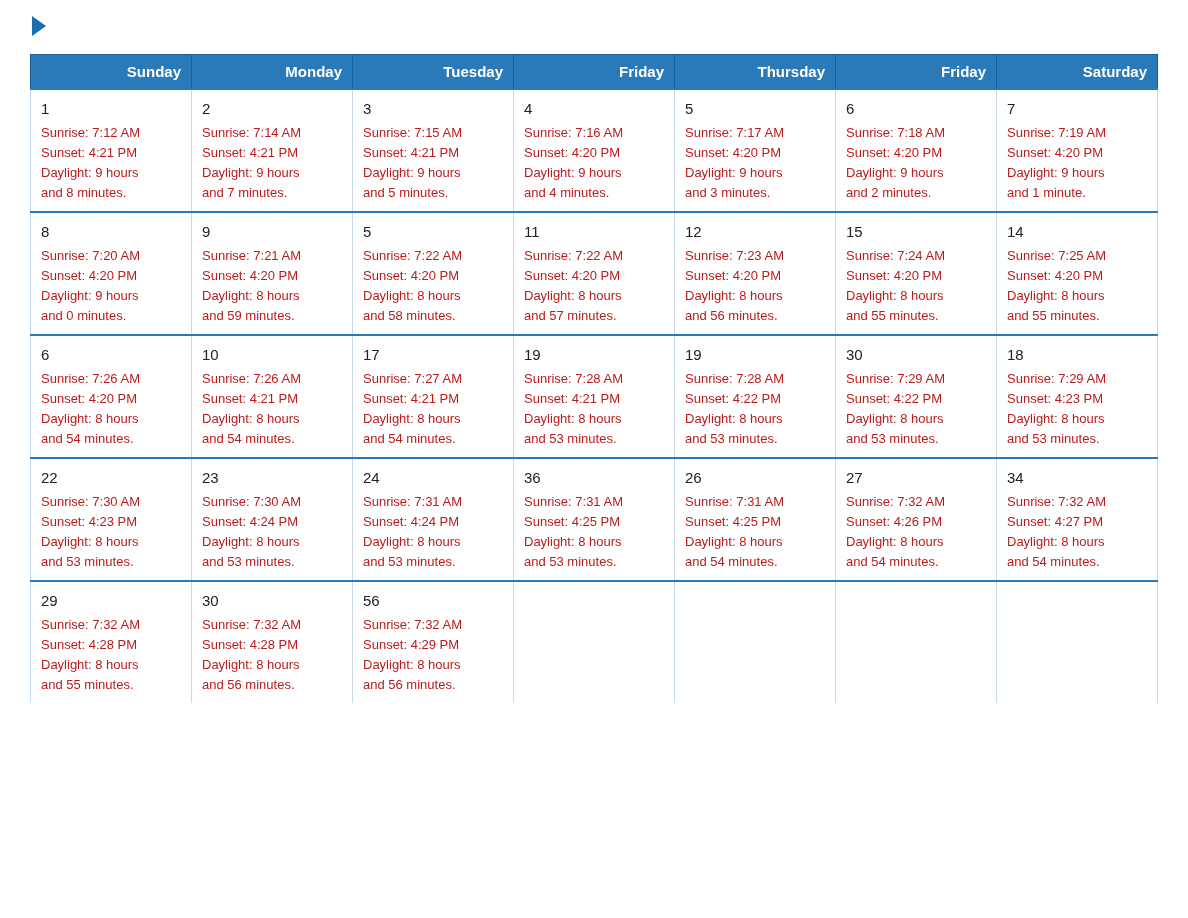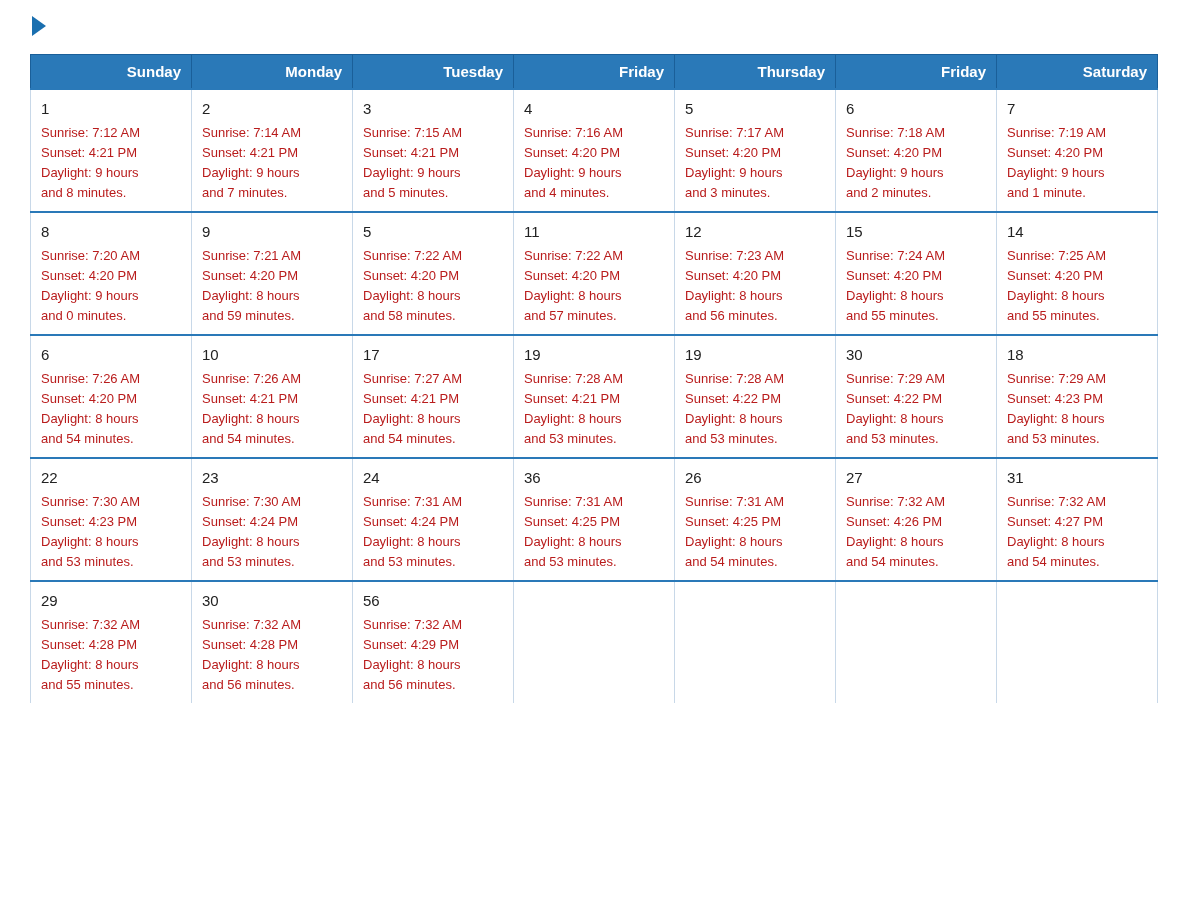--- a/index.html
+++ b/index.html
@@ -166,21 +166,21 @@
         <td><span class="day-num">30</span><span class="day-info">Sunrise: 7:29 AM<br>Sunset: 4:22 PM<br>Daylight: 8 hours<br> and 53 minutes.</span></td>
         <td><span class="day-num">18</span><span class="day-info">Sunrise: 7:29 AM<br>Sunset: 4:23 PM<br>Daylight: 8 hours<br> and 53 minutes.</span></td>
       </tr>
       <tr>
         <td><span class="day-num">22</span><span class="day-info">Sunrise: 7:30 AM<br>Sunset: 4:23 PM<br>Daylight: 8 hours<br> and 53 minutes.</span></td>
         <td><span class="day-num">23</span><span class="day-info">Sunrise: 7:30 AM<br>Sunset: 4:24 PM<br>Daylight: 8 hours<br> and 53 minutes.</span></td>
         <td><span class="day-num">24</span><span class="day-info">Sunrise: 7:31 AM<br>Sunset: 4:24 PM<br>Daylight: 8 hours<br> and 53 minutes.</span></td>
         <td><span class="day-num">36</span><span class="day-info">Sunrise: 7:31 AM<br>Sunset: 4:25 PM<br>Daylight: 8 hours<br> and 53 minutes.</span></td>
         <td><span class="day-num">26</span><span class="day-info">Sunrise: 7:31 AM<br>Sunset: 4:25 PM<br>Daylight: 8 hours<br> and 54 minutes.</span></td>
         <td><span class="day-num">27</span><span class="day-info">Sunrise: 7:32 AM<br>Sunset: 4:26 PM<br>Daylight: 8 hours<br> and 54 minutes.</span></td>
-        <td><span class="day-num">31</span><span class="day-info">Sunrise: 7:32 AM<br>Sunset: 4:27 PM<br>Daylight: 8 hours<br> and 54 minutes.</span></td>
+        <td><span class="day-num">34</span><span class="day-info">Sunrise: 7:32 AM<br>Sunset: 4:27 PM<br>Daylight: 8 hours<br> and 54 minutes.</span></td>
       </tr>
       <tr>
         <td><span class="day-num">29</span><span class="day-info">Sunrise: 7:32 AM<br>Sunset: 4:28 PM<br>Daylight: 8 hours<br> and 55 minutes.</span></td>
         <td><span class="day-num">30</span><span class="day-info">Sunrise: 7:32 AM<br>Sunset: 4:28 PM<br>Daylight: 8 hours<br> and 56 minutes.</span></td>
         <td><span class="day-num">56</span><span class="day-info">Sunrise: 7:32 AM<br>Sunset: 4:29 PM<br>Daylight: 8 hours<br> and 56 minutes.</span></td>
         <td class="empty-cell"></td>
         <td class="empty-cell"></td>
         <td class="empty-cell"></td>
         <td class="empty-cell"></td>
       </tr>

